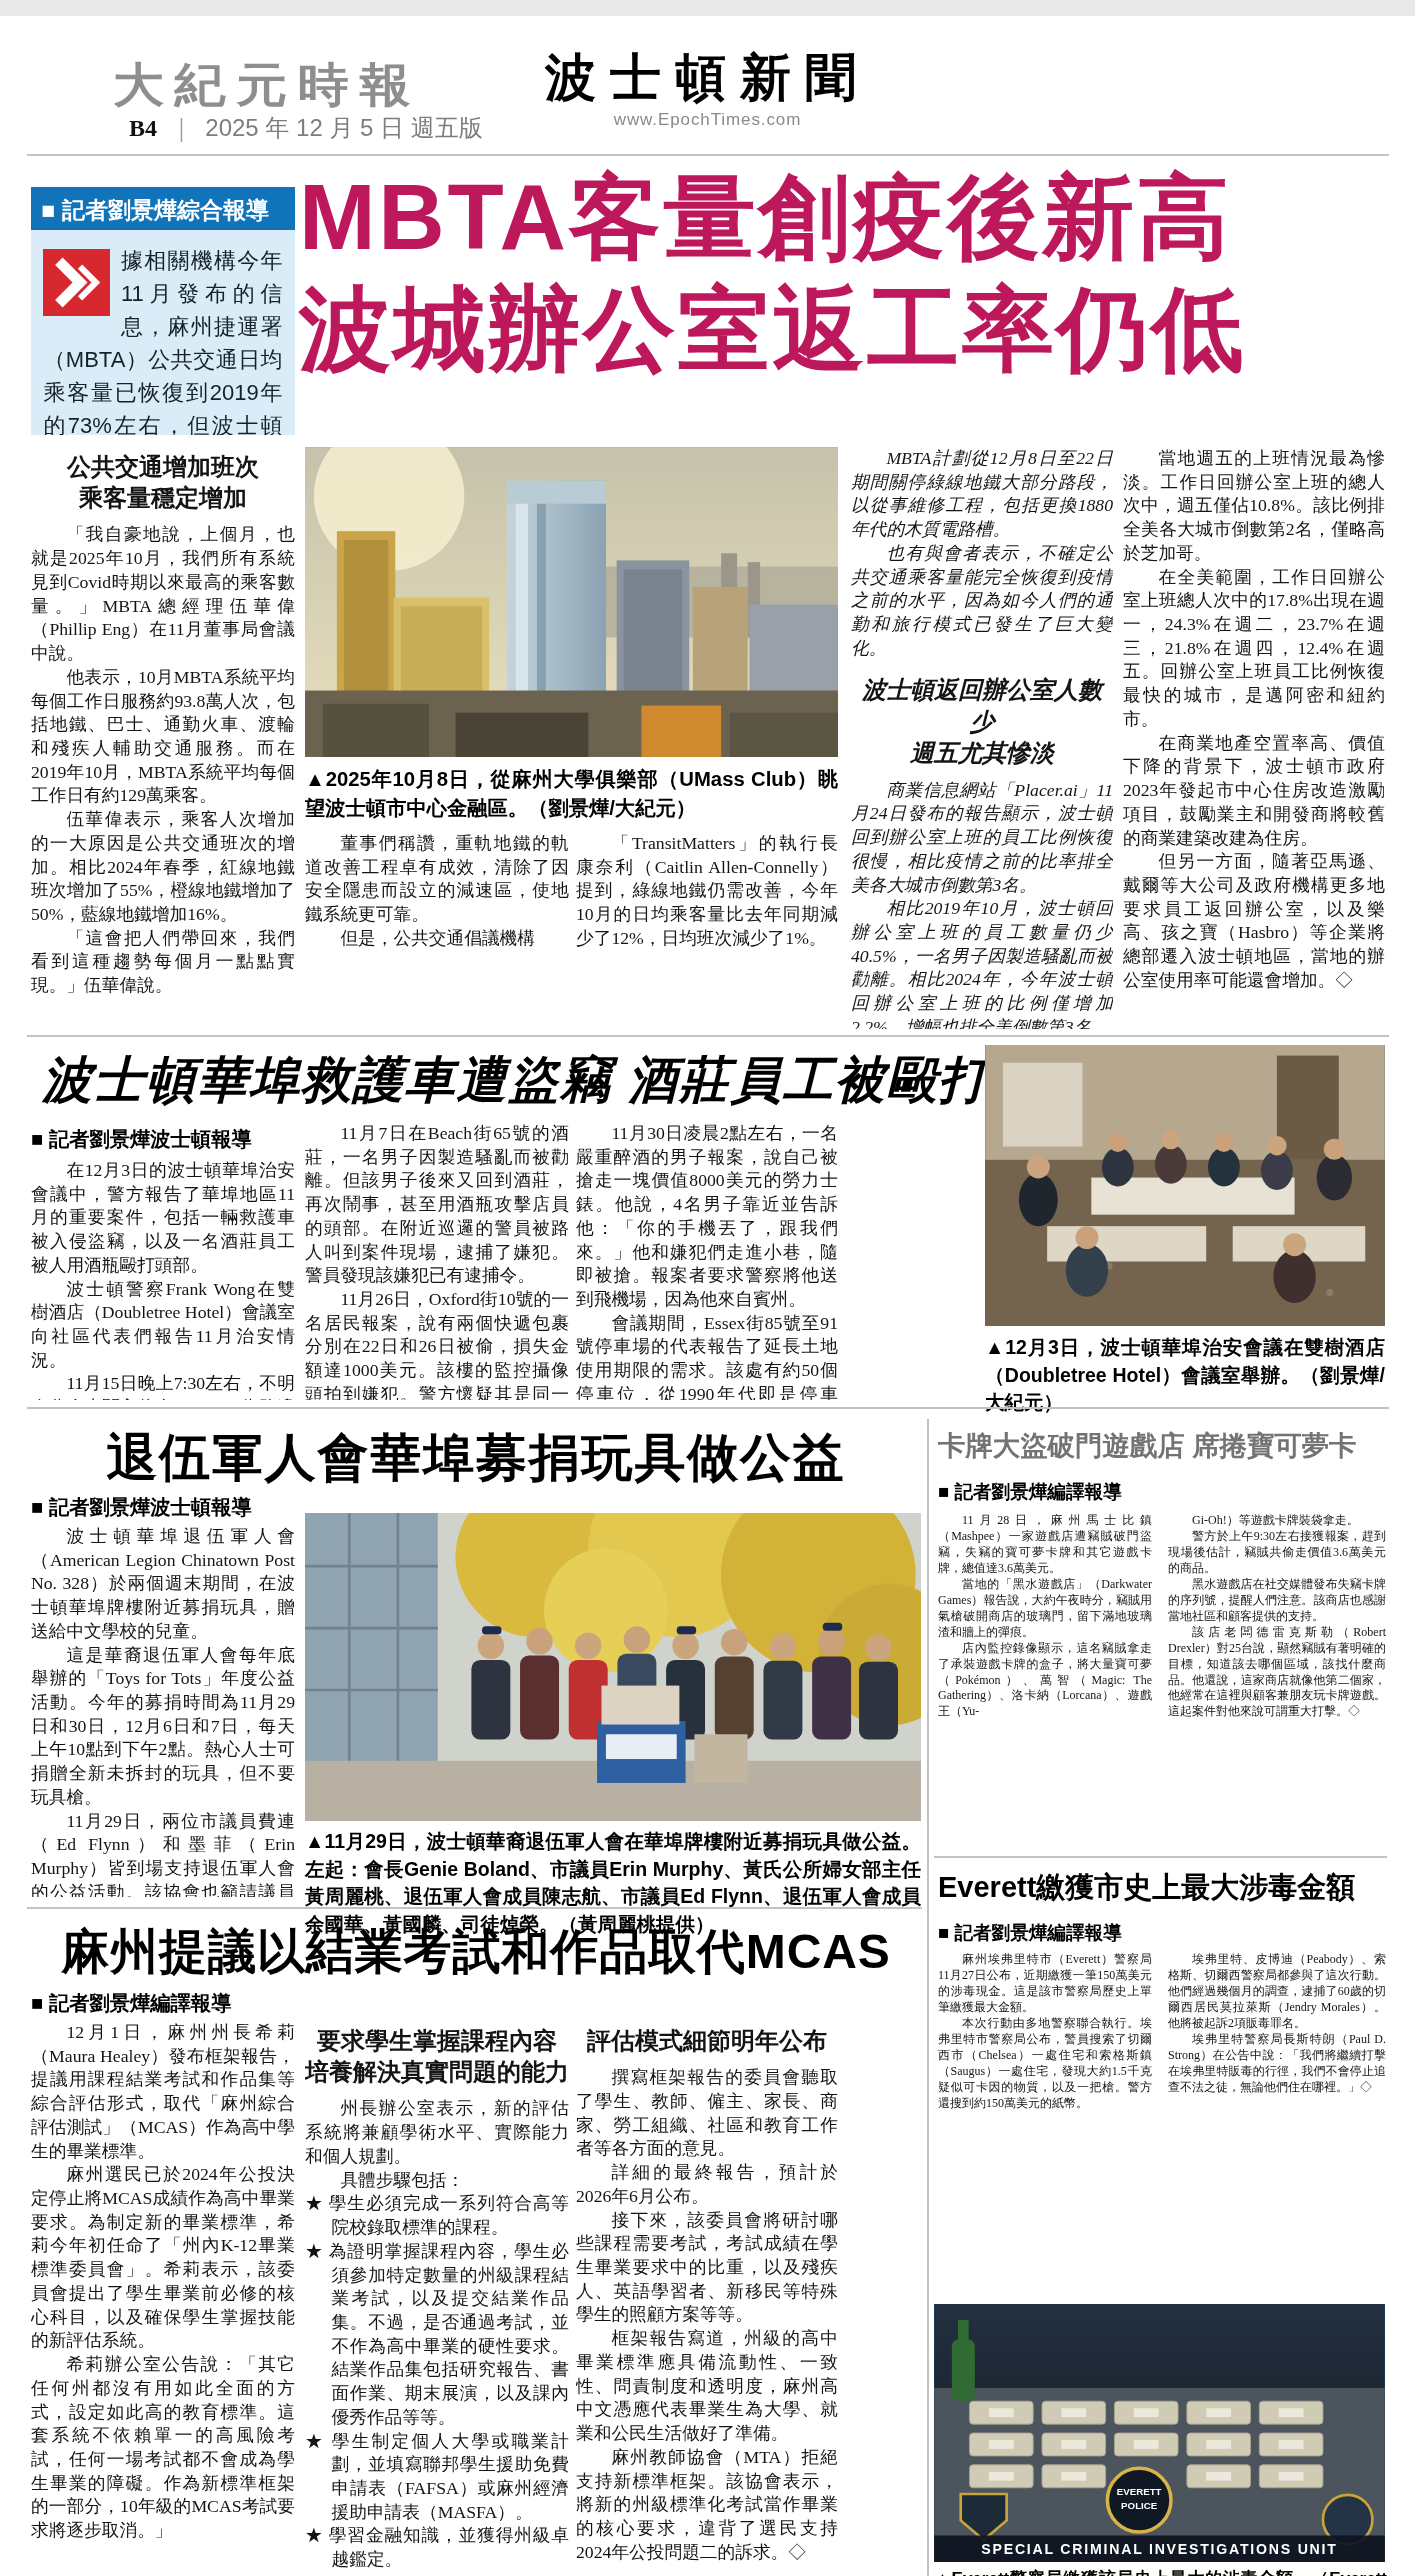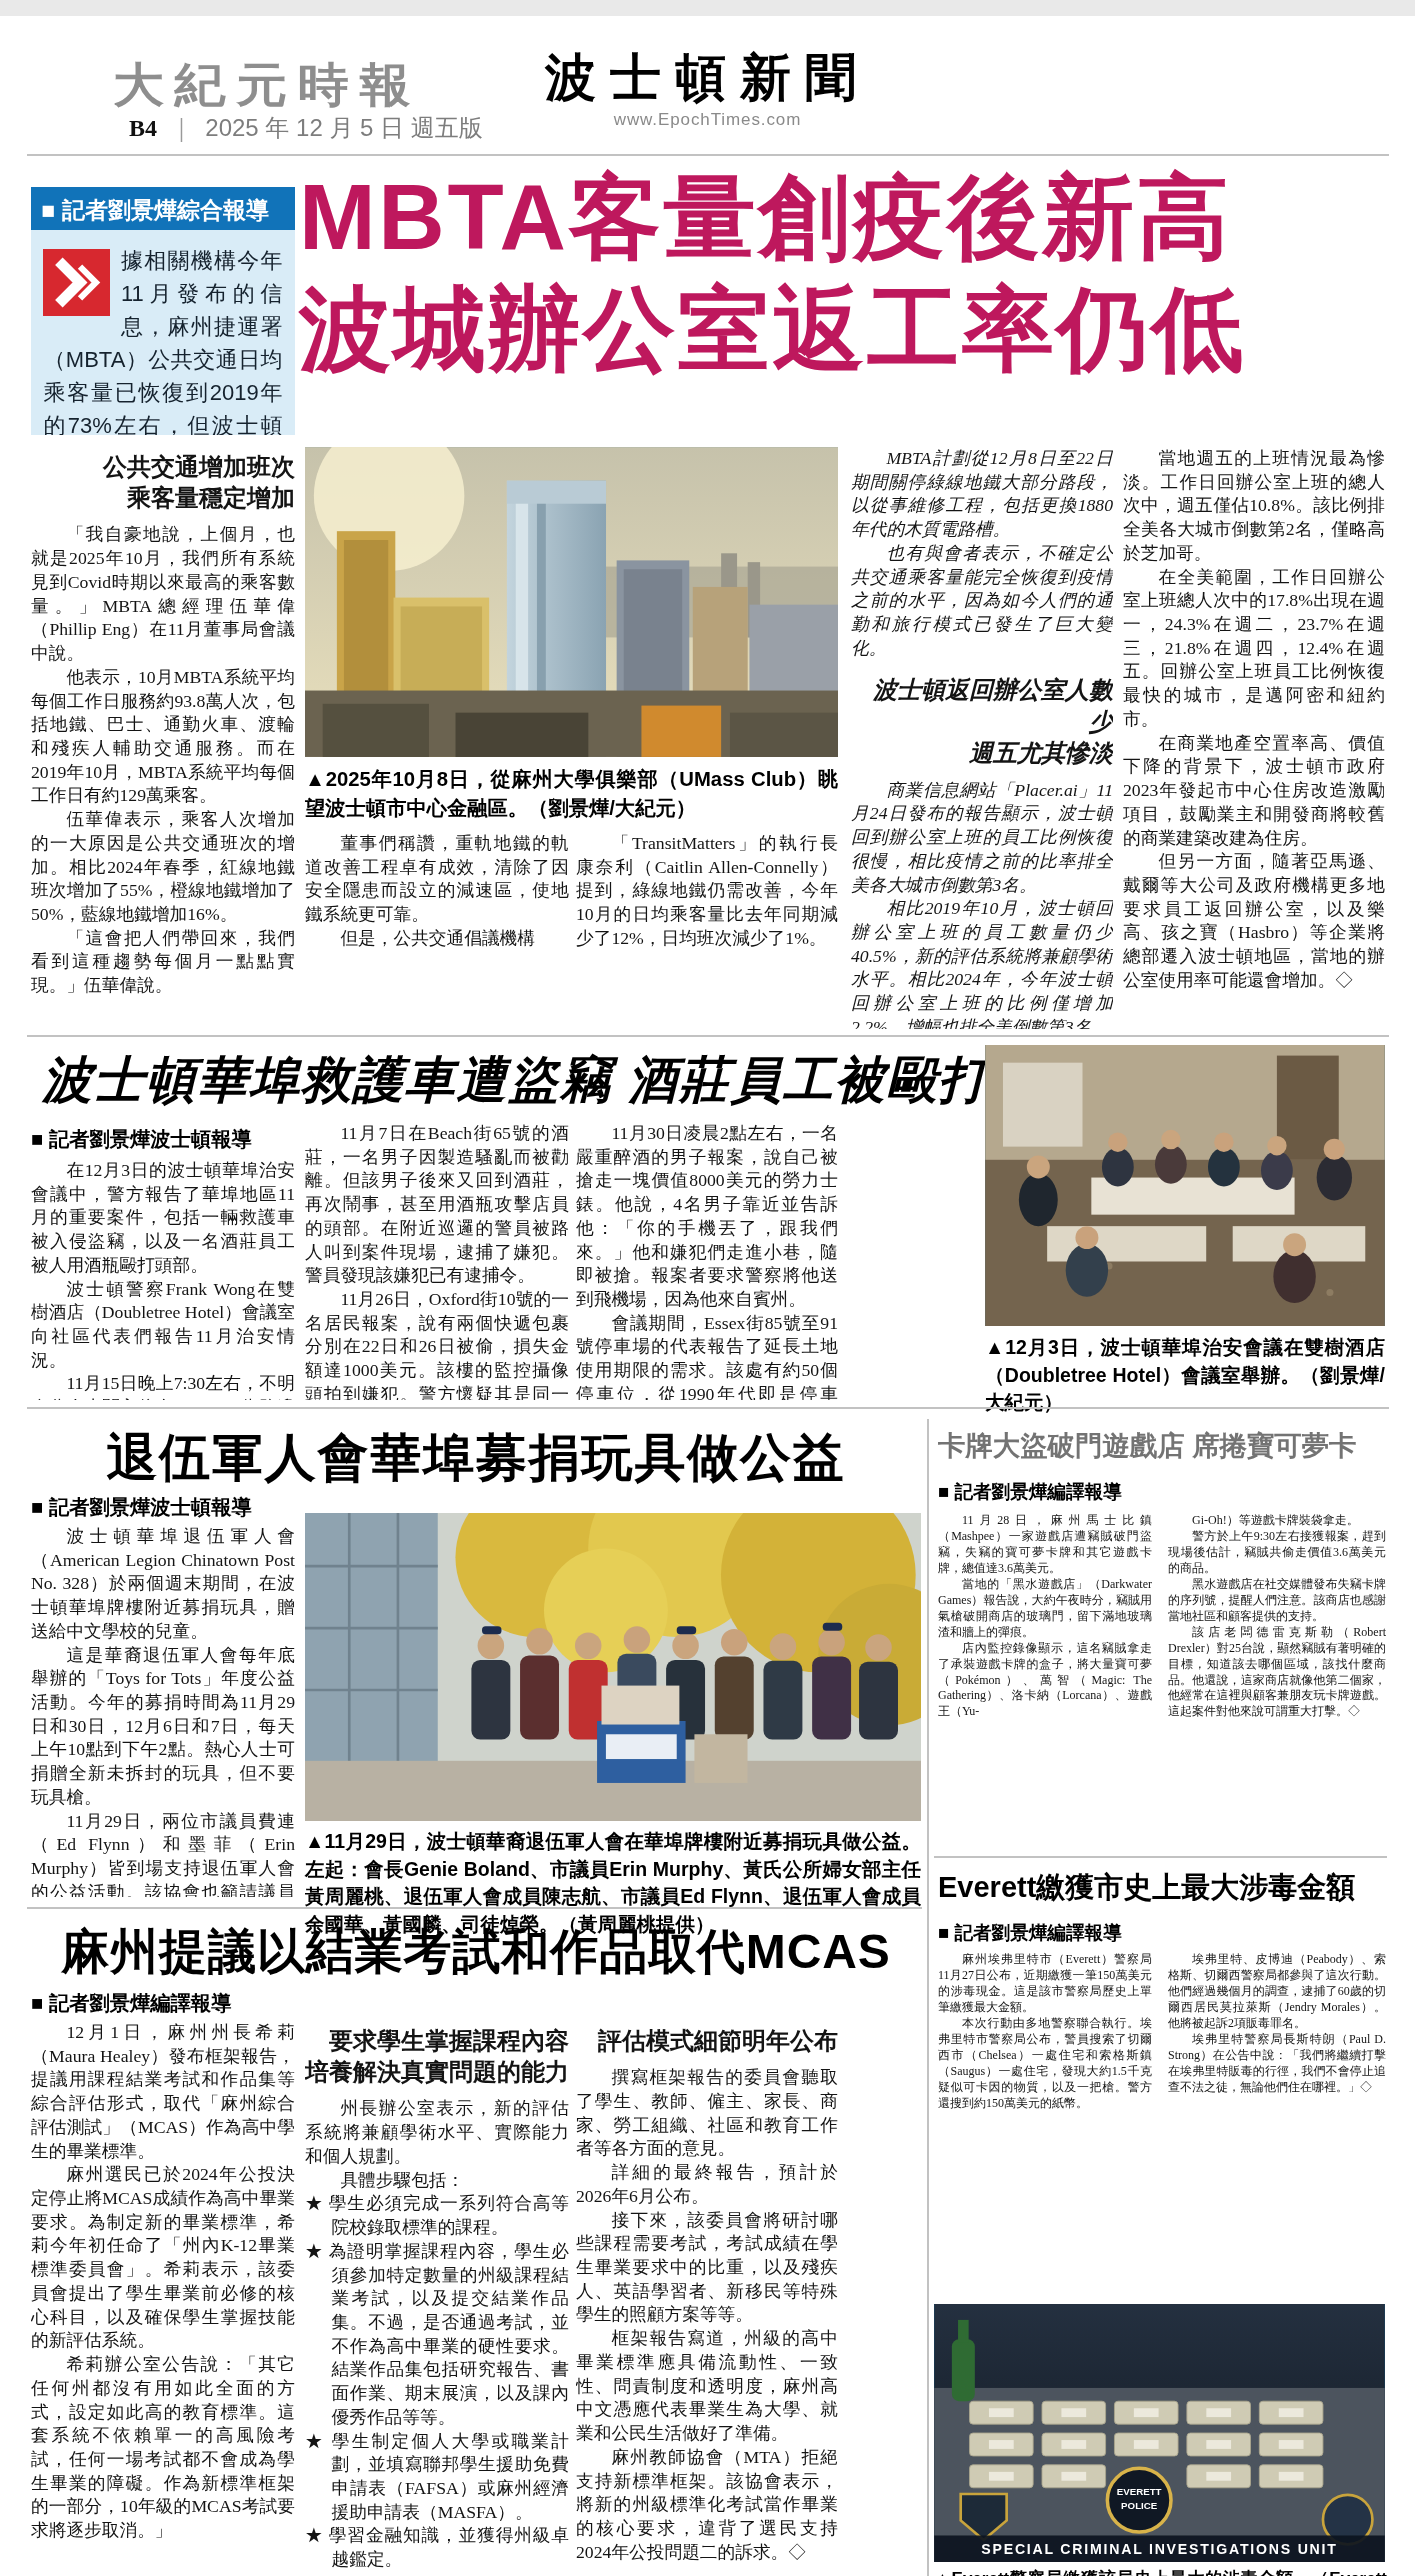--- a/index.html
+++ b/index.html
@@ -44,21 +44,21 @@
 
   .byline{position:absolute;font-family:"Liberation Sans",sans-serif;font-weight:bold;font-size:20.3px;color:#000;}
   .byline-sm{position:absolute;font-family:"Liberation Sans",sans-serif;font-weight:bold;font-size:18.6px;color:#000;}
 
   
   .col{position:absolute;overflow:hidden;text-align:justify;font-size:17.7px;line-height:1.34;color:#141414;}
   .col-sm{position:absolute;overflow:hidden;text-align:justify;font-size:12px;line-height:1.33;color:#141414;}
   .para{margin:0;text-indent:2em;}
   .bullet{margin:0;padding-left:1.5em;text-indent:-1.5em;}
   .subhead{font-family:"Liberation Sans",sans-serif;font-weight:bold;font-size:24px;line-height:1.3;
-           white-space:pre-line;margin:3.5px 0 10.6px 0;text-indent:0;text-align:right;}
+           white-space:pre-line;margin:3.5px 0 10.6px 0;text-indent:0;text-align:center;}
   .subhead.mid{margin-top:14px;}
 
   .caption{position:absolute;font-family:"Liberation Sans",sans-serif;font-weight:bold;font-size:20.3px;
            line-height:1.42;color:#000;text-align:justify;}
   .caption.small{font-size:19.5px;}
   .caption.tiny{font-size:17px;}
 
   .photo{position:absolute;overflow:hidden;background:#0369a1;}
   .photo svg{display:block;}
 </style>
@@ -153,21 +153,21 @@
 
   <div class="col" style="left:851px;top:431px;width:262px;height:582px;font-style:italic;">
     <div>
         <p class="para">MBTA計劃從12月8日至22日期間關停綠線地鐵大部分路段，以從事維修工程，包括更換1880年代的木質電路槽。</p>
         <p class="para">也有與會者表示，不確定公共交通乘客量能完全恢復到疫情之前的水平，因為如今人們的通勤和旅行模式已發生了巨大變化。</p>
       </div>
     <div class="subhead mid">波士頓返回辦公室人數少
 週五尤其慘淡</div>
     <div>
         <p class="para">商業信息網站「Placer.ai」11月24日發布的報告顯示，波士頓回到辦公室上班的員工比例恢復很慢，相比疫情之前的比率排全美各大城市倒數第3名。</p>
-        <p class="para">相比2019年10月，波士頓回辦公室上班的員工數量仍少40.5%，新的評估系統將兼顧學術水平。相比2024年，今年波士頓回辦公室上班的比例僅增加2.2%。增幅也排全美倒數第3名。</p>
+        <p class="para">相比2019年10月，波士頓回辦公室上班的員工數量仍少40.5%，一名男子因製造騷亂而被勸離。相比2024年，今年波士頓回辦公室上班的比例僅增加2.2%。增幅也排全美倒數第3名。</p>
       </div>
   </div>
   <div class="col" style="left:1123px;top:431px;width:262px;height:582px;">
     <div>
         <p class="para">當地週五的上班情況最為慘淡。工作日回辦公室上班的總人次中，週五僅佔10.8%。該比例排全美各大城市倒數第2名，僅略高於芝加哥。</p>
         <p class="para">在全美範圍，工作日回辦公室上班總人次中的17.8%出現在週一，24.3%在週二，23.7%在週三，21.8%在週四，12.4%在週五。回辦公室上班員工比例恢復最快的城市，是邁阿密和紐約市。</p>
         <p class="para">在商業地產空置率高、價值下降的背景下，波士頓市政府2023年發起市中心住房改造激勵項目，鼓勵業主和開發商將較舊的商業建築改建為住房。</p>
         <p class="para">但另一方面，隨著亞馬遜、戴爾等大公司及政府機構更多地要求員工返回辦公室，以及樂高、孩之寶（Hasbro）等企業將總部遷入波士頓地區，當地的辦公室使用率可能還會增加。◇</p>
       </div>
   </div>

